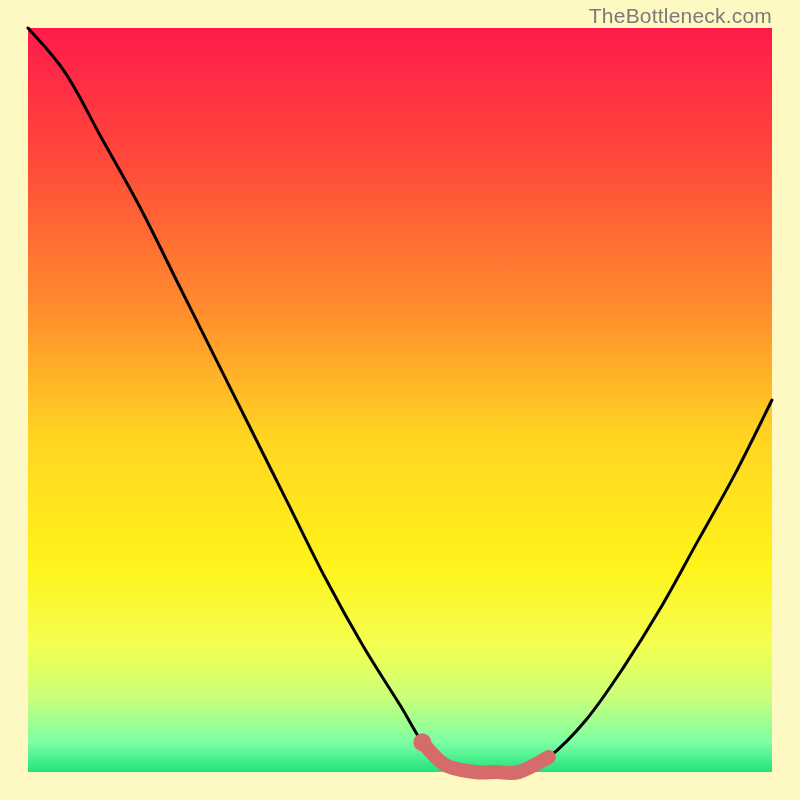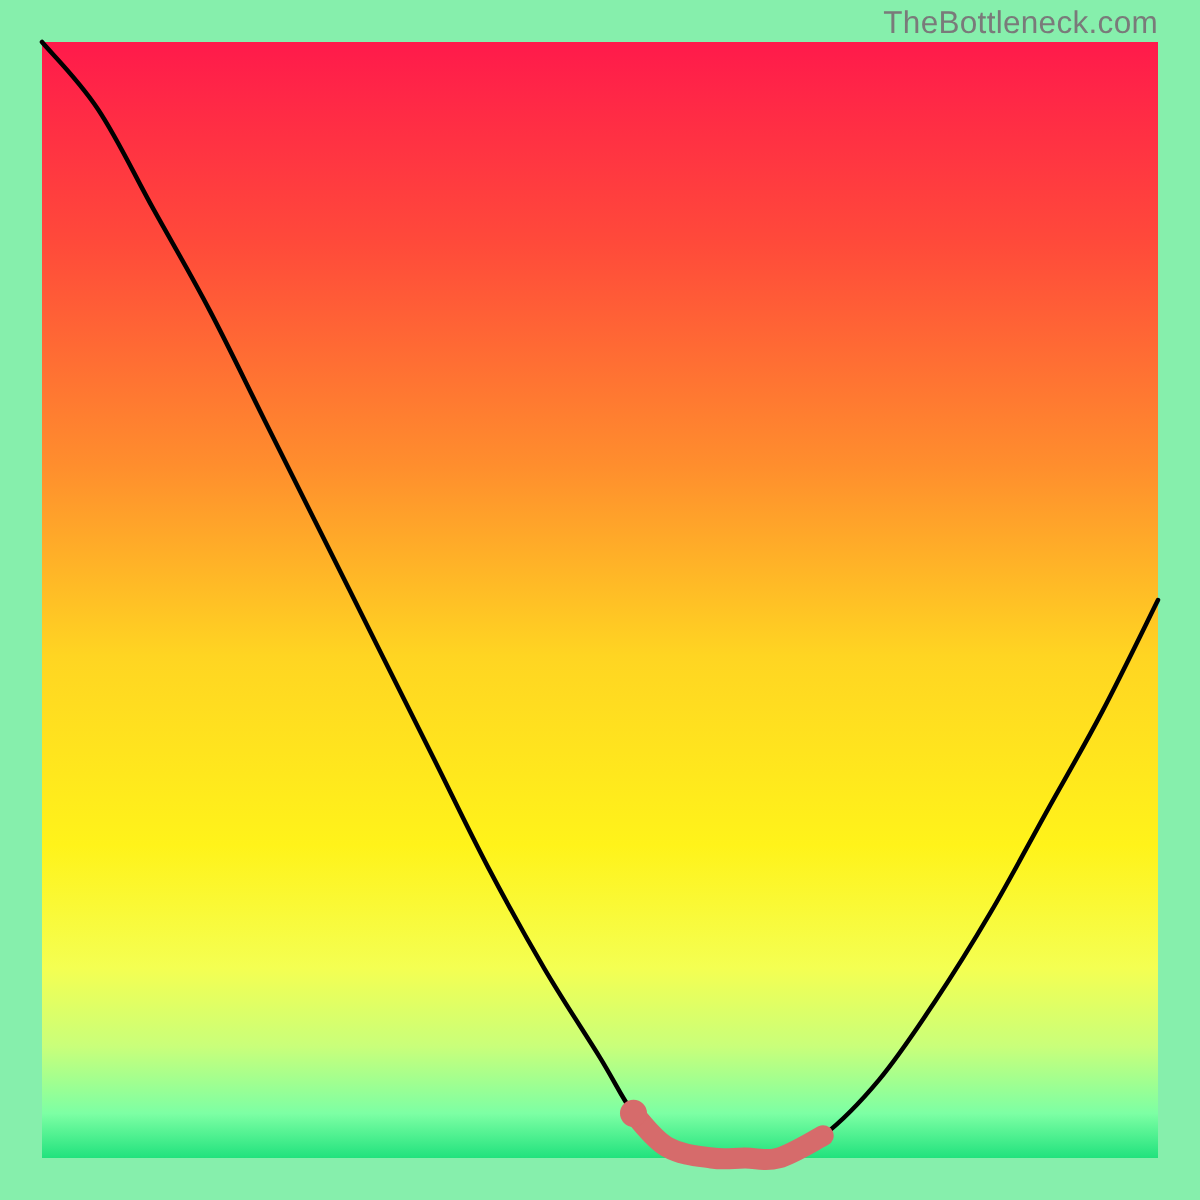--- a/index.html
+++ b/index.html
@@ -1,21 +1,21 @@
 <!DOCTYPE html>
 <html><head>
 <meta charset="utf-8">
 <style>
   * { margin: 0; padding: 0; box-sizing: border-box; }
   html, body { width: 800px; height: 800px; background: #000; overflow: hidden; }
   .chart-container {
     position: relative;
     width: 800px;
     height: 800px;
-    background: #86efac;
+    background: #fef9c3;
   }
   .plot-area {
     position: absolute;
     left: 28px;
     top: 28px;
     width: 744px;
     height: 744px;
   }
   .gradient-bg {
     position: absolute;

